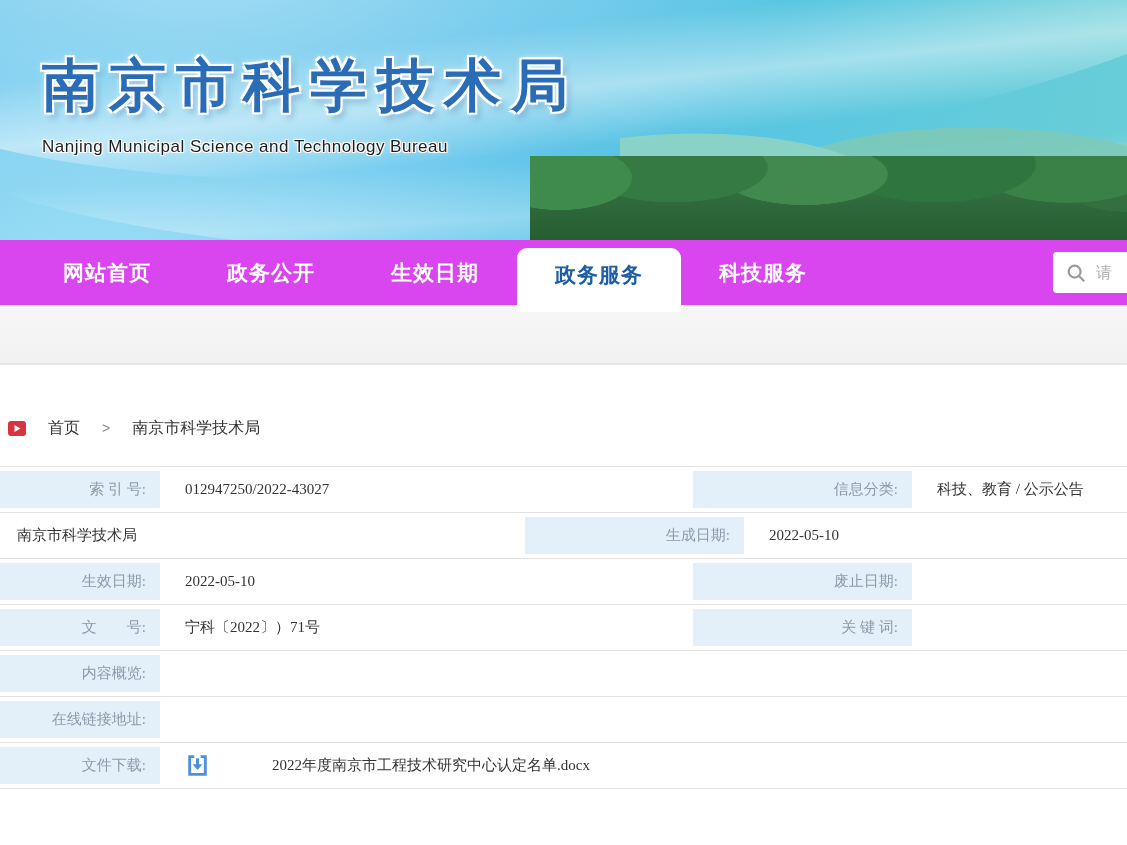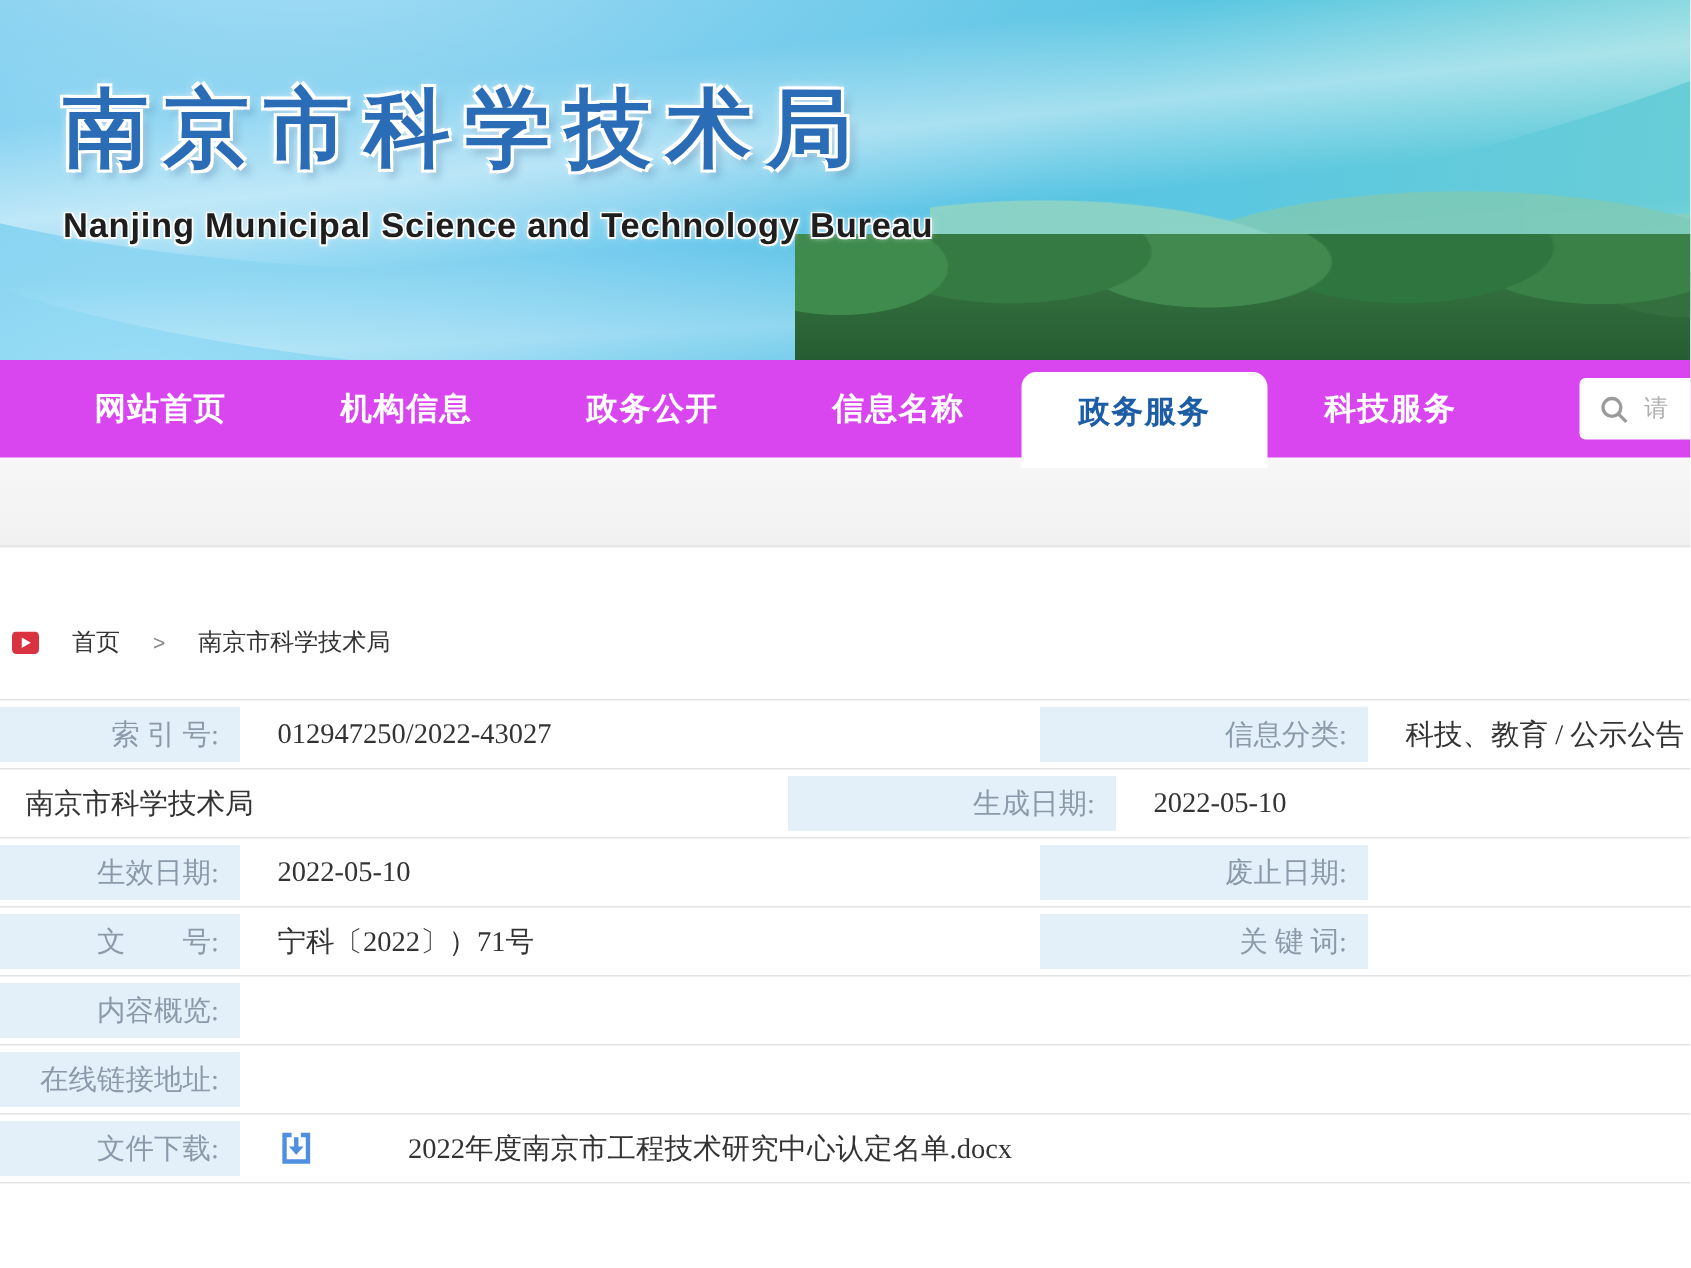--- a/index.html
+++ b/index.html
@@ -33,21 +33,21 @@
       radial-gradient(170px 62px at 24% 14%, #357a42 55%, transparent 56%),
       radial-gradient(150px 55px at 46% 22%, #41894e 55%, transparent 56%),
       radial-gradient(180px 68px at 68% 10%, #2f7540 55%, transparent 56%),
       radial-gradient(160px 60px at 90% 16%, #3a8147 55%, transparent 56%),
       radial-gradient(120px 55px at 100% 30%, #336f3f 55%, transparent 56%),
       linear-gradient(180deg, transparent 30%, #347241 31%, #265c31 100%); }
   .banner-title { position: absolute; left: 42px; top: 48px; font-size: 57px; font-weight: 900;
     color: #2a6cb6; letter-spacing: 10px; white-space: nowrap;
     text-shadow: -2px -2px 0 #fff, 2px -2px 0 #fff, -2px 2px 0 #fff, 2px 2px 0 #fff,
       0 0 7px rgba(255,255,255,.95), 4px 5px 6px rgba(20,80,140,.35); }
-  .banner-subtitle { position: absolute; left: 42px; top: 137px; font-size: 23px; font-weight: bold;
+  .banner-subtitle { position: absolute; left: 42px; top: 137px; font-size: 17px; font-weight: normal;
     color: #1e1e1e; letter-spacing: .5px; white-space: nowrap;
     text-shadow: -1px -1px 0 #fff, 1px -1px 0 #fff, -1px 1px 0 #fff, 1px 1px 0 #fff,
       0 0 5px rgba(255,255,255,.9); }
 
   
   .navbar { position: relative; width: 100%; height: 65px; background: #d946ef; z-index: 5; }
   .nav-items { display: flex; height: 65px; padding-left: 25px; }
   .nav-item { width: 164px; text-align: center; line-height: 65px; font-size: 21px;
     font-weight: bold; color: #fff; letter-spacing: 1px; cursor: pointer; white-space: nowrap; }
   .nav-item.active { position: relative; top: 8px; height: 64px; line-height: 54px;
@@ -63,21 +63,21 @@
     border-bottom: 2px solid #e7e7e7; }
 
   
   .breadcrumb { display: flex; align-items: center; gap: 22px; margin: 48px 0 0 8px;
     font-family: "Liberation Serif", "DejaVu Serif", serif; font-size: 16px; color: #333; height: 30px; }
   .breadcrumb .sep { color: #888; font-family: "Liberation Sans", sans-serif; font-size: 14px; }
   .breadcrumb a { color: #333; text-decoration: none; cursor: pointer; }
 
   
   .info-table { margin-top: 23px; width: 100%; border-top: 1px solid #e3e3e3;
-    font-family: "Liberation Serif", "DejaVu Serif", serif; font-size: 19px; }
+    font-family: "Liberation Serif", "DejaVu Serif", serif; font-size: 15px; }
   .row { display: flex; height: 46px; border-bottom: 1px solid #e3e3e3; align-items: stretch; }
   .cell-label { flex: 0 0 168px; background: #e4f0f9; background-clip: content-box;
     padding: 4px 8px 4px 0; display: flex; align-items: center; justify-content: flex-end;
     color: #8b9aaa; }
   .cell-label .lt { padding-right: 14px; white-space: nowrap; }
   .cell-label2 { flex: 0 0 235px; background: #e4f0f9; background-clip: content-box;
     padding: 4px 8px; display: flex; align-items: center; justify-content: flex-end;
     color: #8b9aaa; }
   .cell-label2 .lt { padding-right: 14px; white-space: nowrap; }
   .cell-value { display: flex; align-items: center; padding-left: 17px; color: #333;
@@ -97,23 +97,22 @@
   <div class="hills"></div>
   <div class="buildings"></div>
   <div class="trees"></div>
   <div class="banner-title">南京市科学技术局</div>
   <div class="banner-subtitle">Nanjing Municipal Science and Technology Bureau</div>
 </div>
 
 <div class="navbar">
   <div class="nav-items">
     <div class="nav-item">网站首页</div>
-    <div class="nav-item">机构信息</div>
     <div class="nav-item">政务公开</div>
-    <div class="nav-item">信息名称</div>
+    <div class="nav-item">生效日期</div>
     <div class="nav-item active">政务服务</div>
     <div class="nav-item">科技服务</div>
   </div>
   <div class="search-box">
     <span style="display:inline-flex;">
       <svg width="22" height="22" viewBox="0 0 24 24" fill="none" stroke="#9a9a9a" stroke-width="2.4">
         <circle cx="10.5" cy="10.5" r="6.5"></circle>
         <line x1="15.5" y1="15.5" x2="21" y2="21"></line>
       </svg>
     </span>

